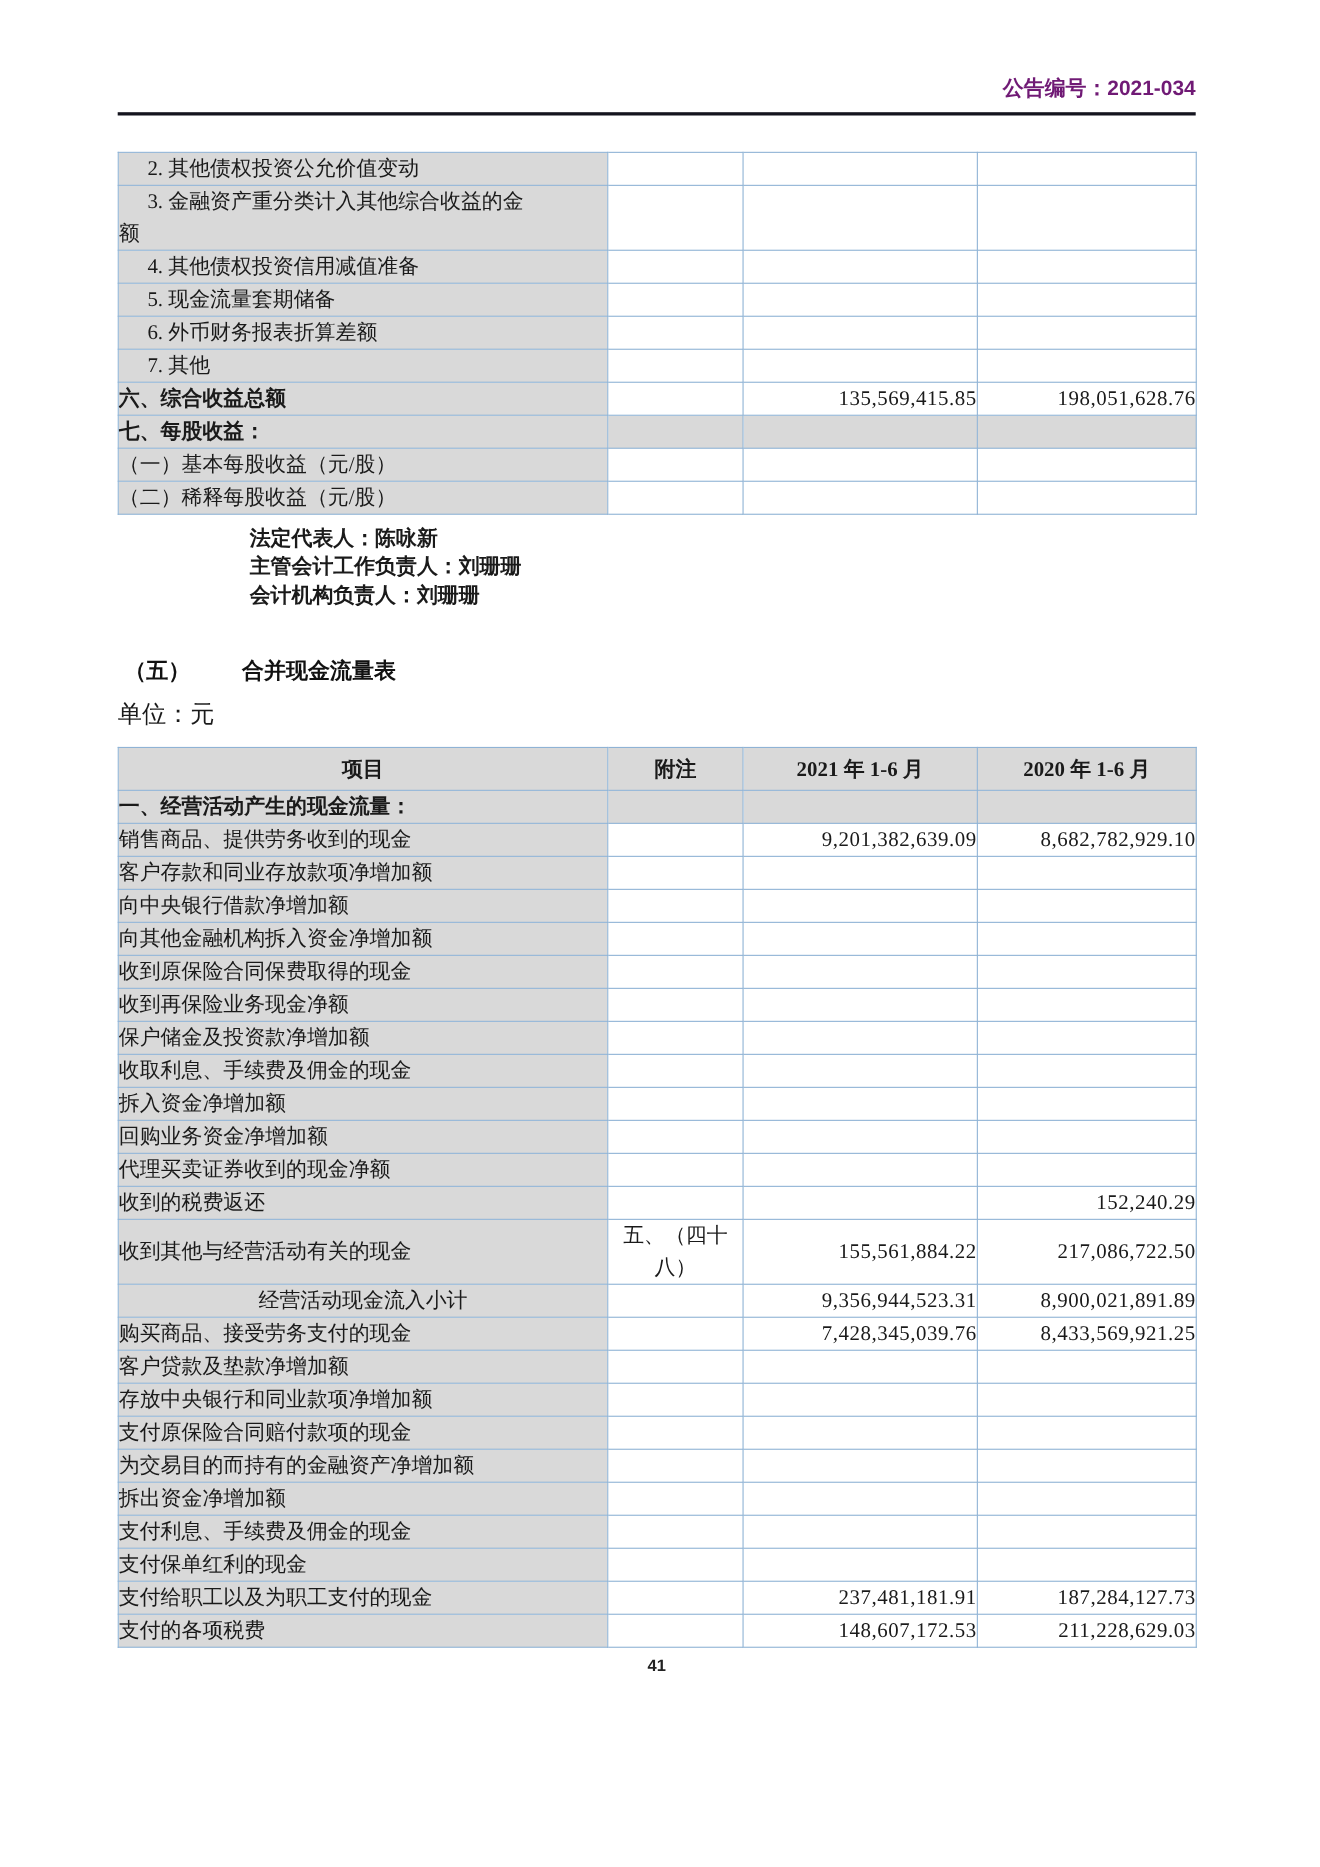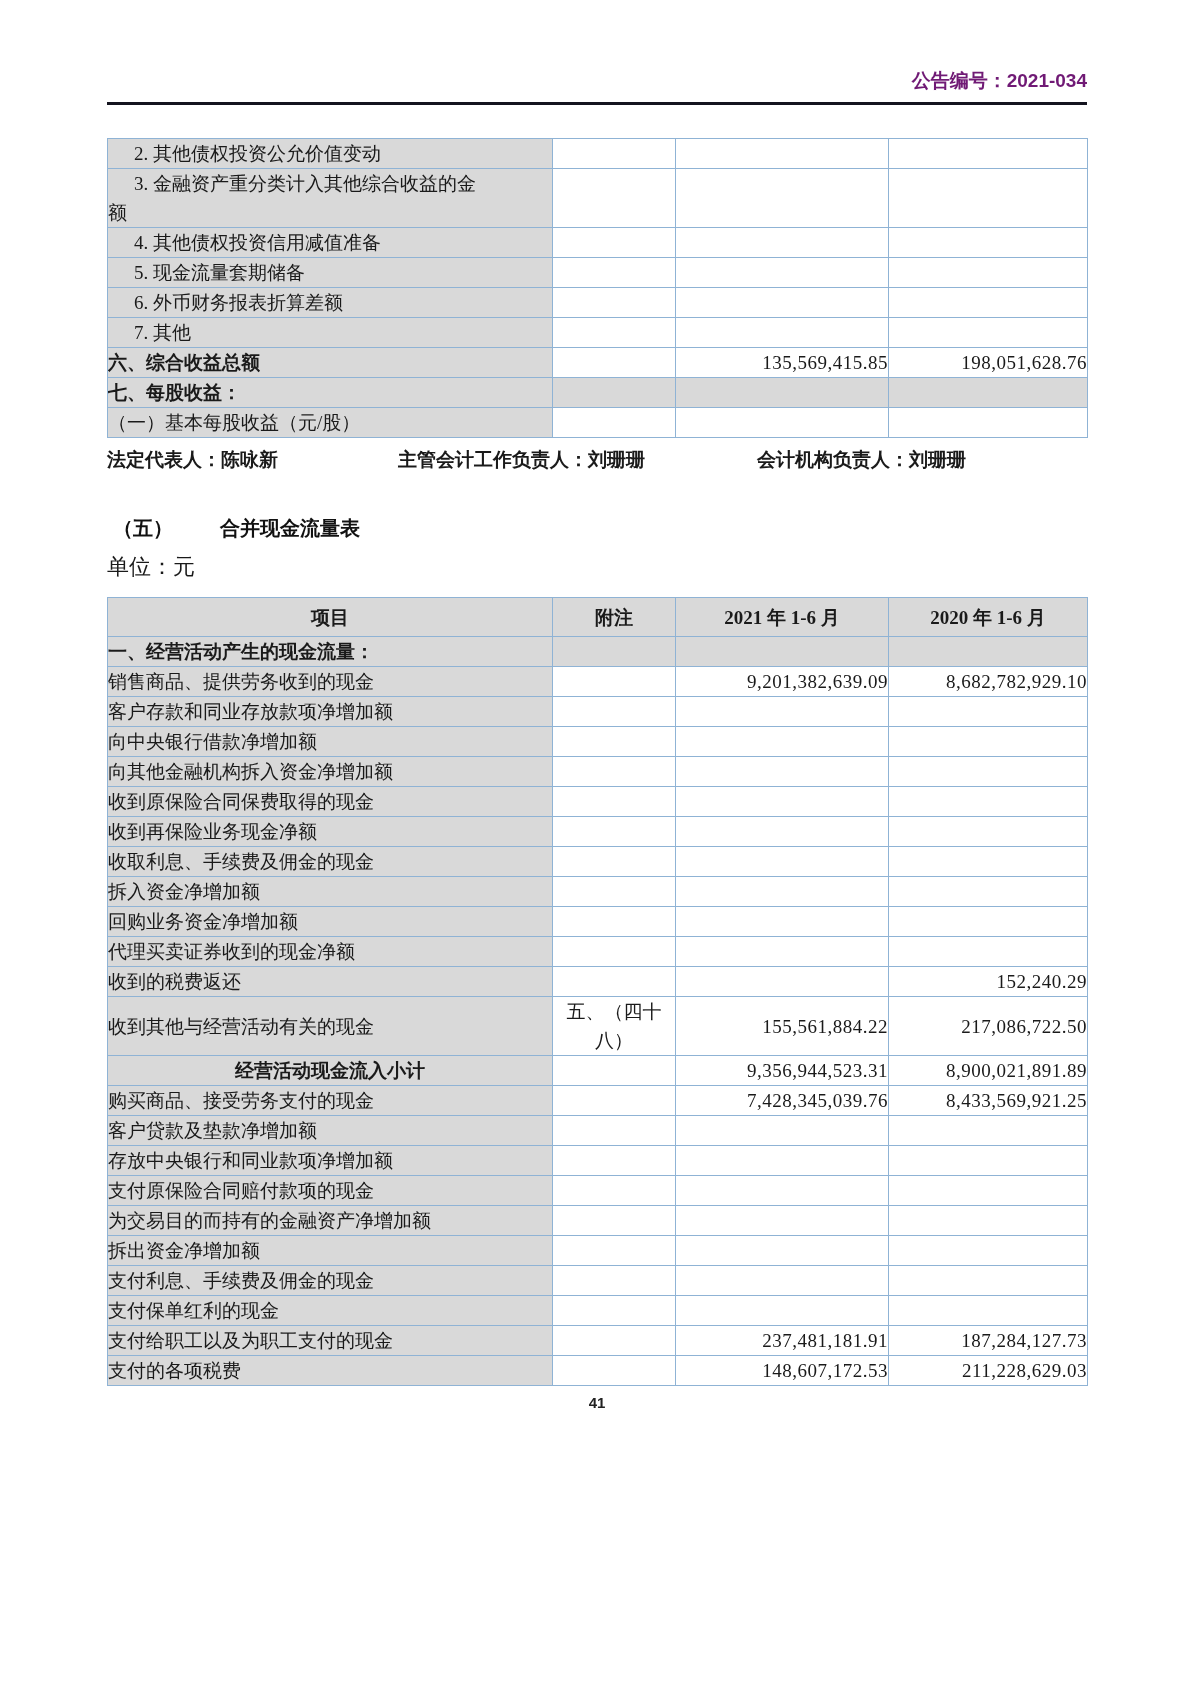--- a/index.html
+++ b/index.html
@@ -35,25 +35,25 @@
   thead th{
     background:#d9d9d9;font-weight:bold;text-align:center;height:38px;font-size:19px;
   }
   td.lbl{background:#d9d9d9;text-align:left;padding:0 6px;}
   td.note{text-align:center;padding:0 4px;}
   td.val{text-align:right;padding:0 9px 0 2px;letter-spacing:0.5px;}
   tr.indent td.lbl{text-indent:26px;}
   tr.total td.lbl{font-weight:bold;}
   tr.section td{background:#d9d9d9;}
   tr.section td.lbl{font-weight:bold;}
-  tr.subtotal td.lbl{font-weight:bold;text-align:center;}
+  tr.subtotal td.lbl{font-weight:normal;text-align:center;}
 
   .signature-row{
     margin-top:9px;font-size:19px;font-weight:bold;line-height:26px;
-    display:flex;align-items:baseline;
+    display:flex;align-items:baseline;flex-direction:column;
   }
   .signature-row .sig2{margin-left:120px;}
   .signature-row .sig3{margin-left:112px;}
 
   .section-title{
     margin-top:42px;
     font-family:"Liberation Sans","DejaVu Sans",sans-serif;
     font-weight:bold;font-size:20px;line-height:26px;color:#111;
     display:flex;
   }
@@ -132,20 +132,26 @@
           <td class="val">198,051,628.76</td>
         </tr>
         <tr class="section">
           <td class="lbl">七、每股收益：</td>
           <td class="note"></td>
           <td class="val"></td>
           <td class="val"></td>
         </tr>
         <tr class="item">
           <td class="lbl">（一）基本每股收益（元/股）</td>
+          <td class="note"></td>
+          <td class="val"></td>
+          <td class="val"></td>
+        </tr>
+        <tr class="item">
+          <td class="lbl">（二）稀释每股收益（元/股）</td>
           <td class="note"></td>
           <td class="val"></td>
           <td class="val"></td>
         </tr>
       </tbody>
   </table>
 
   <div class="signature-row">
     <span class="sig1">法定代表人：陈咏新</span>
     <span class="sig2">主管会计工作负责人：刘珊珊</span>
@@ -213,20 +219,26 @@
           <td class="val"></td>
           <td class="val"></td>
         </tr>
         <tr class="item">
           <td class="lbl">收到再保险业务现金净额</td>
           <td class="note"></td>
           <td class="val"></td>
           <td class="val"></td>
         </tr>
         <tr class="item">
+          <td class="lbl">保户储金及投资款净增加额</td>
+          <td class="note"></td>
+          <td class="val"></td>
+          <td class="val"></td>
+        </tr>
+        <tr class="item">
           <td class="lbl">收取利息、手续费及佣金的现金</td>
           <td class="note"></td>
           <td class="val"></td>
           <td class="val"></td>
         </tr>
         <tr class="item">
           <td class="lbl">拆入资金净增加额</td>
           <td class="note"></td>
           <td class="val"></td>
           <td class="val"></td>

